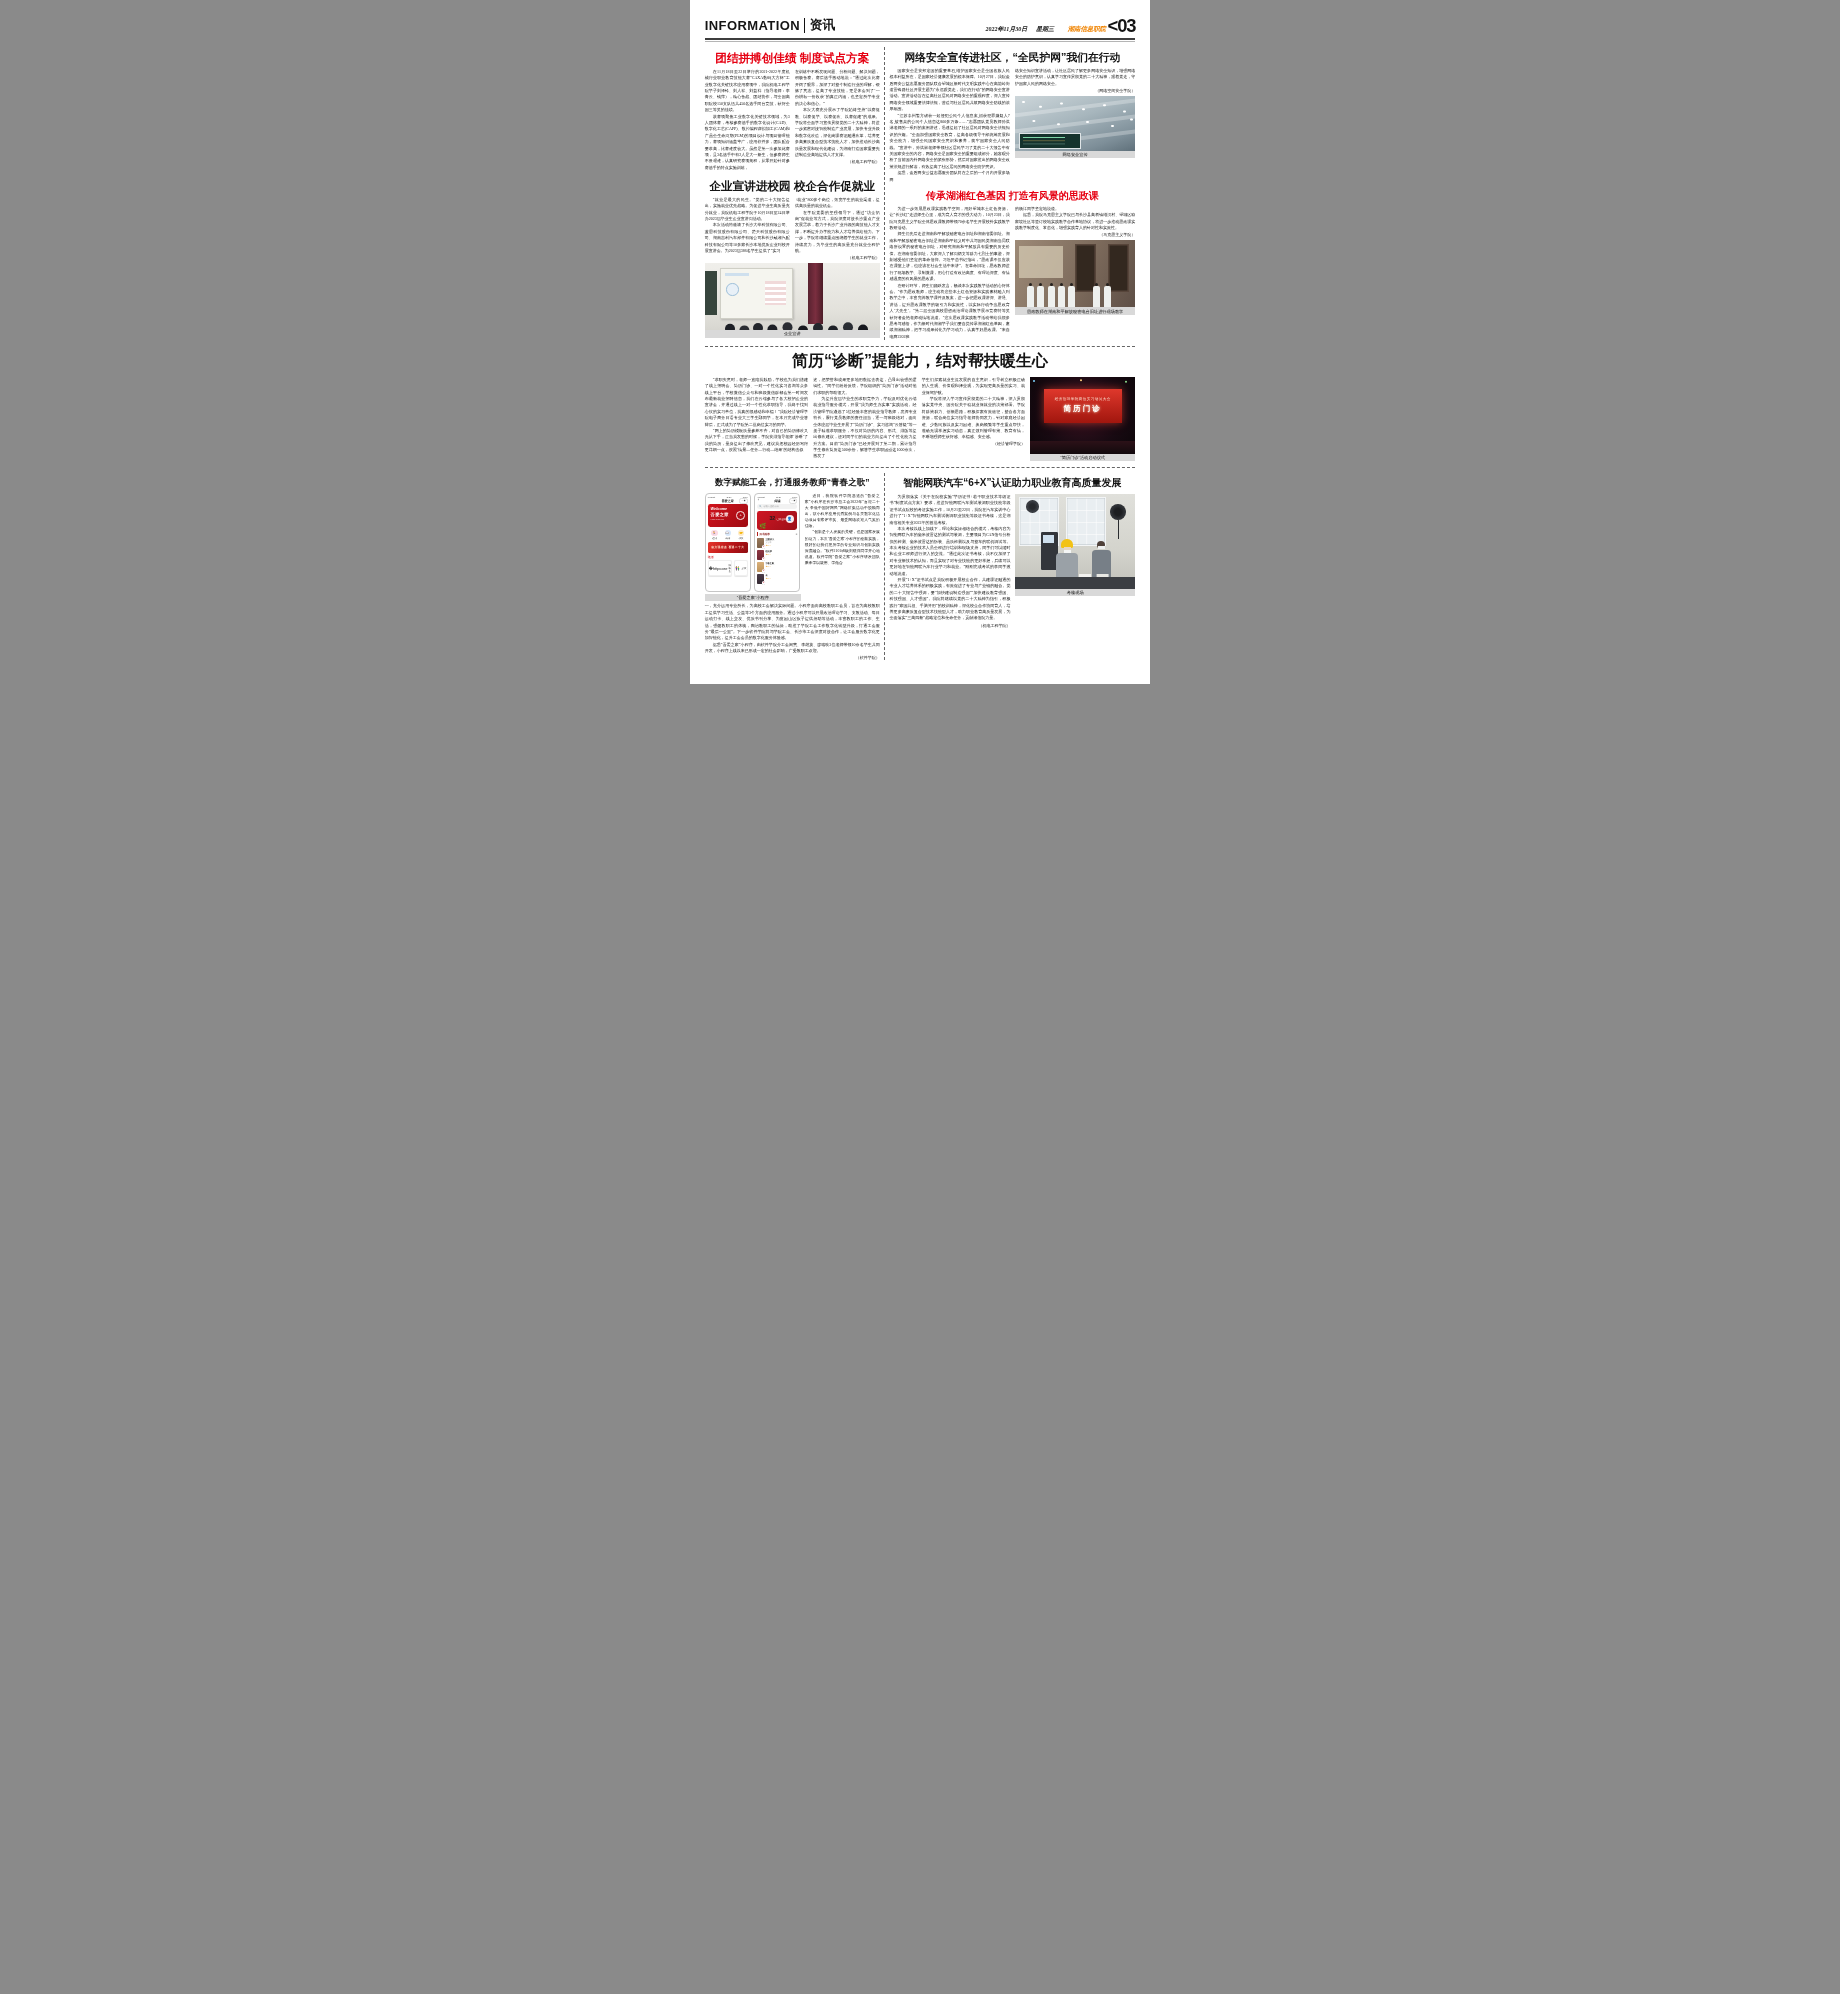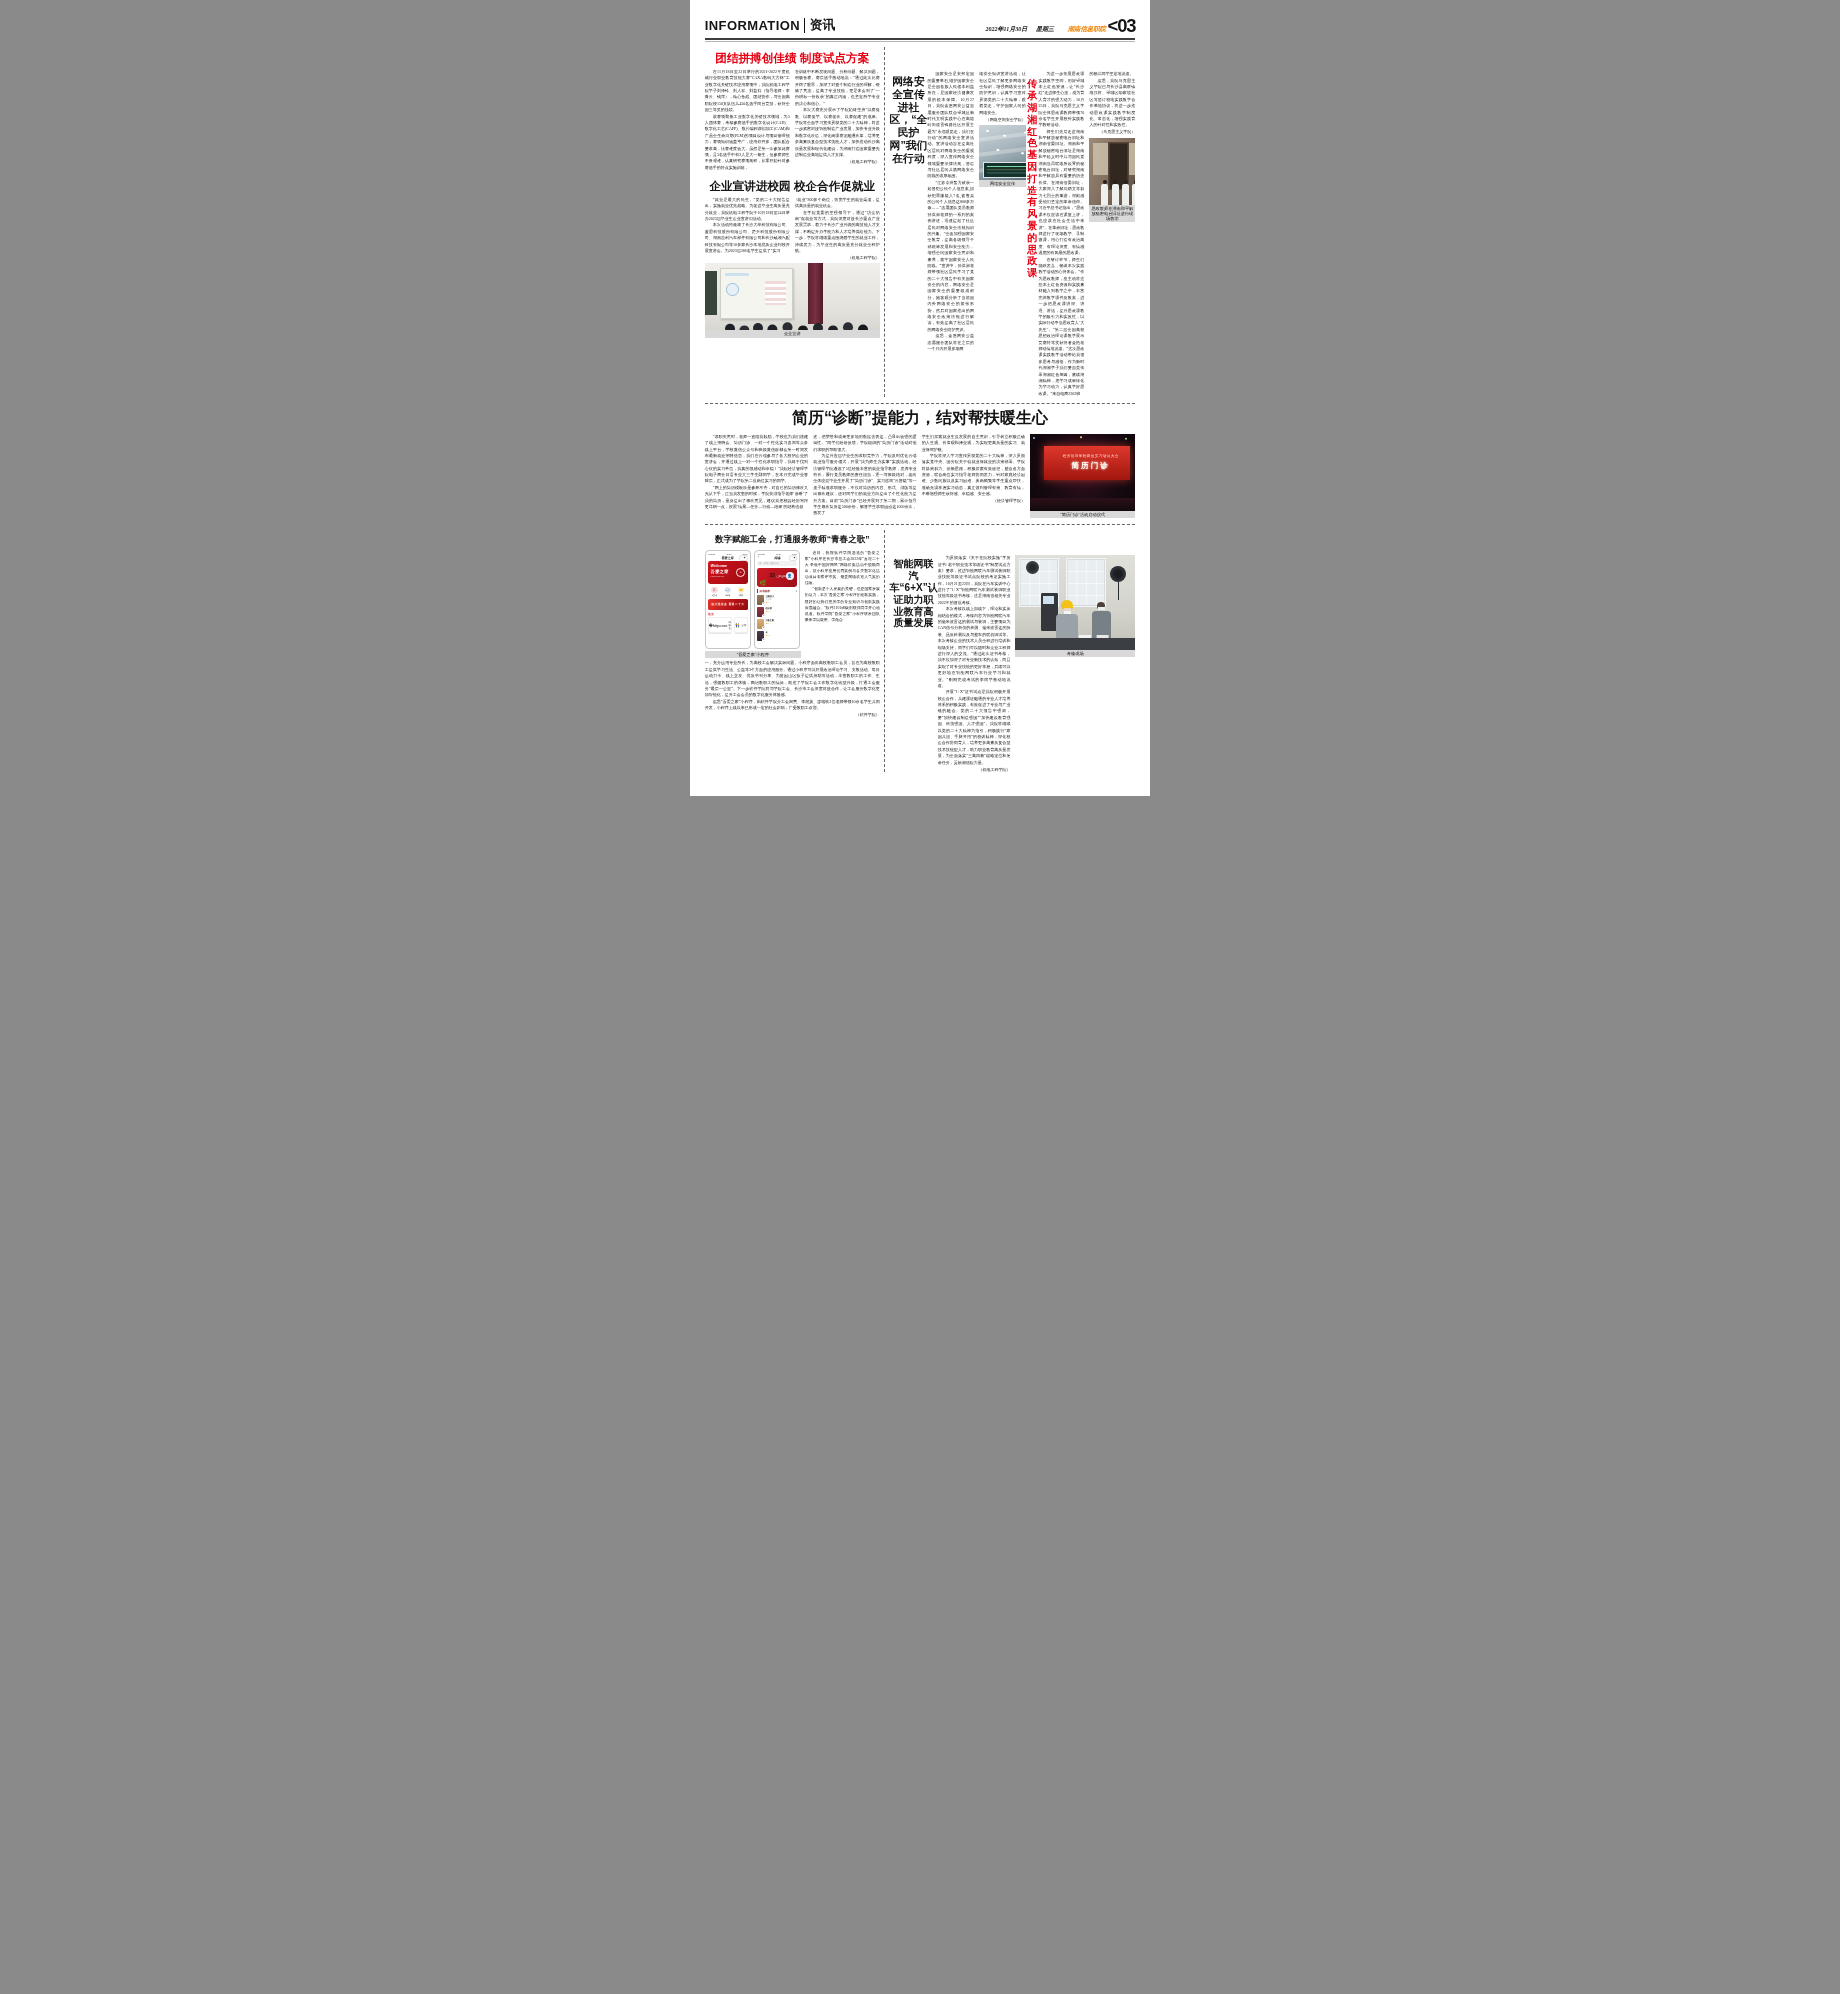--- a/index.html
+++ b/index.html
@@ -28,21 +28,21 @@
   .cols2>div{flex:1;min-width:0;}
   .para{margin:0;text-indent:2em;text-align:justify;font-size:4px;line-height:1.6;}
   .cont{text-indent:0;}
   .byline{text-align:right;font-size:4px;margin-top:0.8px;}
   .caption{background:#d9d9d9;text-align:center;font-family:"Liberation Sans","DejaVu Sans",sans-serif;
            font-size:4.2px;padding:1.2px 0.8px;color:#111;}
   .vdiv{width:0;border-left:0.6px dashed #666;margin:0 4.4px;flex:none;}
   .hdiv{border-top:0.6px dashed #666;margin:5.6px 0;}
   .top,.bottom{display:flex;margin-top:5.6px;}
   .colL{width:175px;flex:none;display:flex;flex-direction:column;}
-  .colR{flex:1;min-width:0;display:flex;flex-direction:row;margin-top:24px;}
+  .colR{flex:1;min-width:0;display:flex;flex-direction:column;}
   .pho{position:relative;overflow:hidden;margin-top:3.2px;}
   
   .ph-net{height:55px;background:linear-gradient(160deg,#cdd6da,#a7b6bd 45%,#7e8f99 80%,#5f707a);}
   .ph-net .beam{position:absolute;left:-8%;right:-8%;height:3.6px;background:rgba(255,255,255,.28);transform:rotate(-7deg);}
   .ph-net .b1{top:10.4px;}.ph-net .b2{top:25.5px;}.ph-net .b3{top:41px;}
   .ph-net .lights{position:absolute;left:7.2px;top:4.8px;width:2.4px;height:2.4px;border-radius:50%;background:#fff;
      box-shadow:17px 4.8px 0 #fff,38px 1.6px 0 #fff,60px 7.2px 0 #fff,81px 3.2px 0 #fff,101px 9.6px 0 #fff,
      10.4px 19px 0 #fff,35px 22.3px 0 #fff,64px 20px 0 #fff,89px 24px 0 #fff,108px 17.6px 0 #fff;}
   .ph-net .screen{position:absolute;left:4px;bottom:1.6px;width:60px;height:14.4px;background:#15332d;
      border:0.8px solid #dfe5e7;}
@@ -63,21 +63,21 @@
   .ph-szk{height:67px;background:linear-gradient(115deg,#9d8a77,#7d6b5c 55%,#5e4f46);}
   .ph-szk .frame{position:absolute;top:4px;width:21px;height:48px;background:#33281f;box-shadow:inset 0 0 0 1.6px #57453a;}
   .ph-szk .f1{left:60px;}.ph-szk .f2{right:6.4px;}
   .ph-szk .poster{position:absolute;left:4px;top:5.6px;width:44px;height:32px;background:#cfc4ae;opacity:.8;}
   .ph-szk .person{position:absolute;bottom:0;width:6.8px;height:21px;border-radius:2px 2px 0 0;background:#eef0ee;}
   .ph-szk .person i{position:absolute;top:-3.6px;left:1.6px;width:3.6px;height:3.6px;border-radius:50%;background:#26221f;}
   
   .ph-jl{height:77px;background:radial-gradient(circle at 50% 42%,#3c1322 0%,#180a12 58%,#0b0609 100%);}
   .ph-jl .scr{position:absolute;left:13%;top:12px;width:74%;height:34px;
      background:linear-gradient(180deg,#df382c,#a1160e);box-shadow:0 0 8px rgba(255,70,45,.55);
-     display:flex;flex-direction:column;align-items:center;justify-content:center;gap:2.8px;padding-left:8px;}
+     display:flex;flex-direction:column;align-items:center;justify-content:center;gap:2.8px;}
   .ph-jl .t1{color:#ffe9d8;font-size:3.6px;font-family:"Liberation Sans",sans-serif;letter-spacing:0.4px;}
   .ph-jl .t2{color:#fff;font-size:7.6px;font-weight:bold;font-family:"Liberation Sans",sans-serif;
      letter-spacing:2px;text-shadow:0 0 2.8px #ffd;}
   .ph-jl .glow{position:absolute;left:2.4px;top:3.2px;width:2px;height:2px;border-radius:50%;background:#7fd3ff;
      box-shadow:92px 0.8px 0 #8fe08f,47px -0.8px 0 #ffd27f,24px 64px 0 #44506b,72px 63px 0 #6b4450;}
   .ph-jl .stage{position:absolute;bottom:0;left:0;right:0;height:12.8px;background:linear-gradient(#2c1118,#120a0d);}
   
   .ph-kh{height:95px;background:linear-gradient(#e0e0db 0%,#d4d4cd 58%,#c0c0b9 100%);}
   .ph-kh .win{position:absolute;top:3.2px;width:38px;height:47px;background:#e9eef1;border:1.6px solid #f3f5f6;
      box-shadow:inset 0 0 0 0.4px #b9c2c7;

